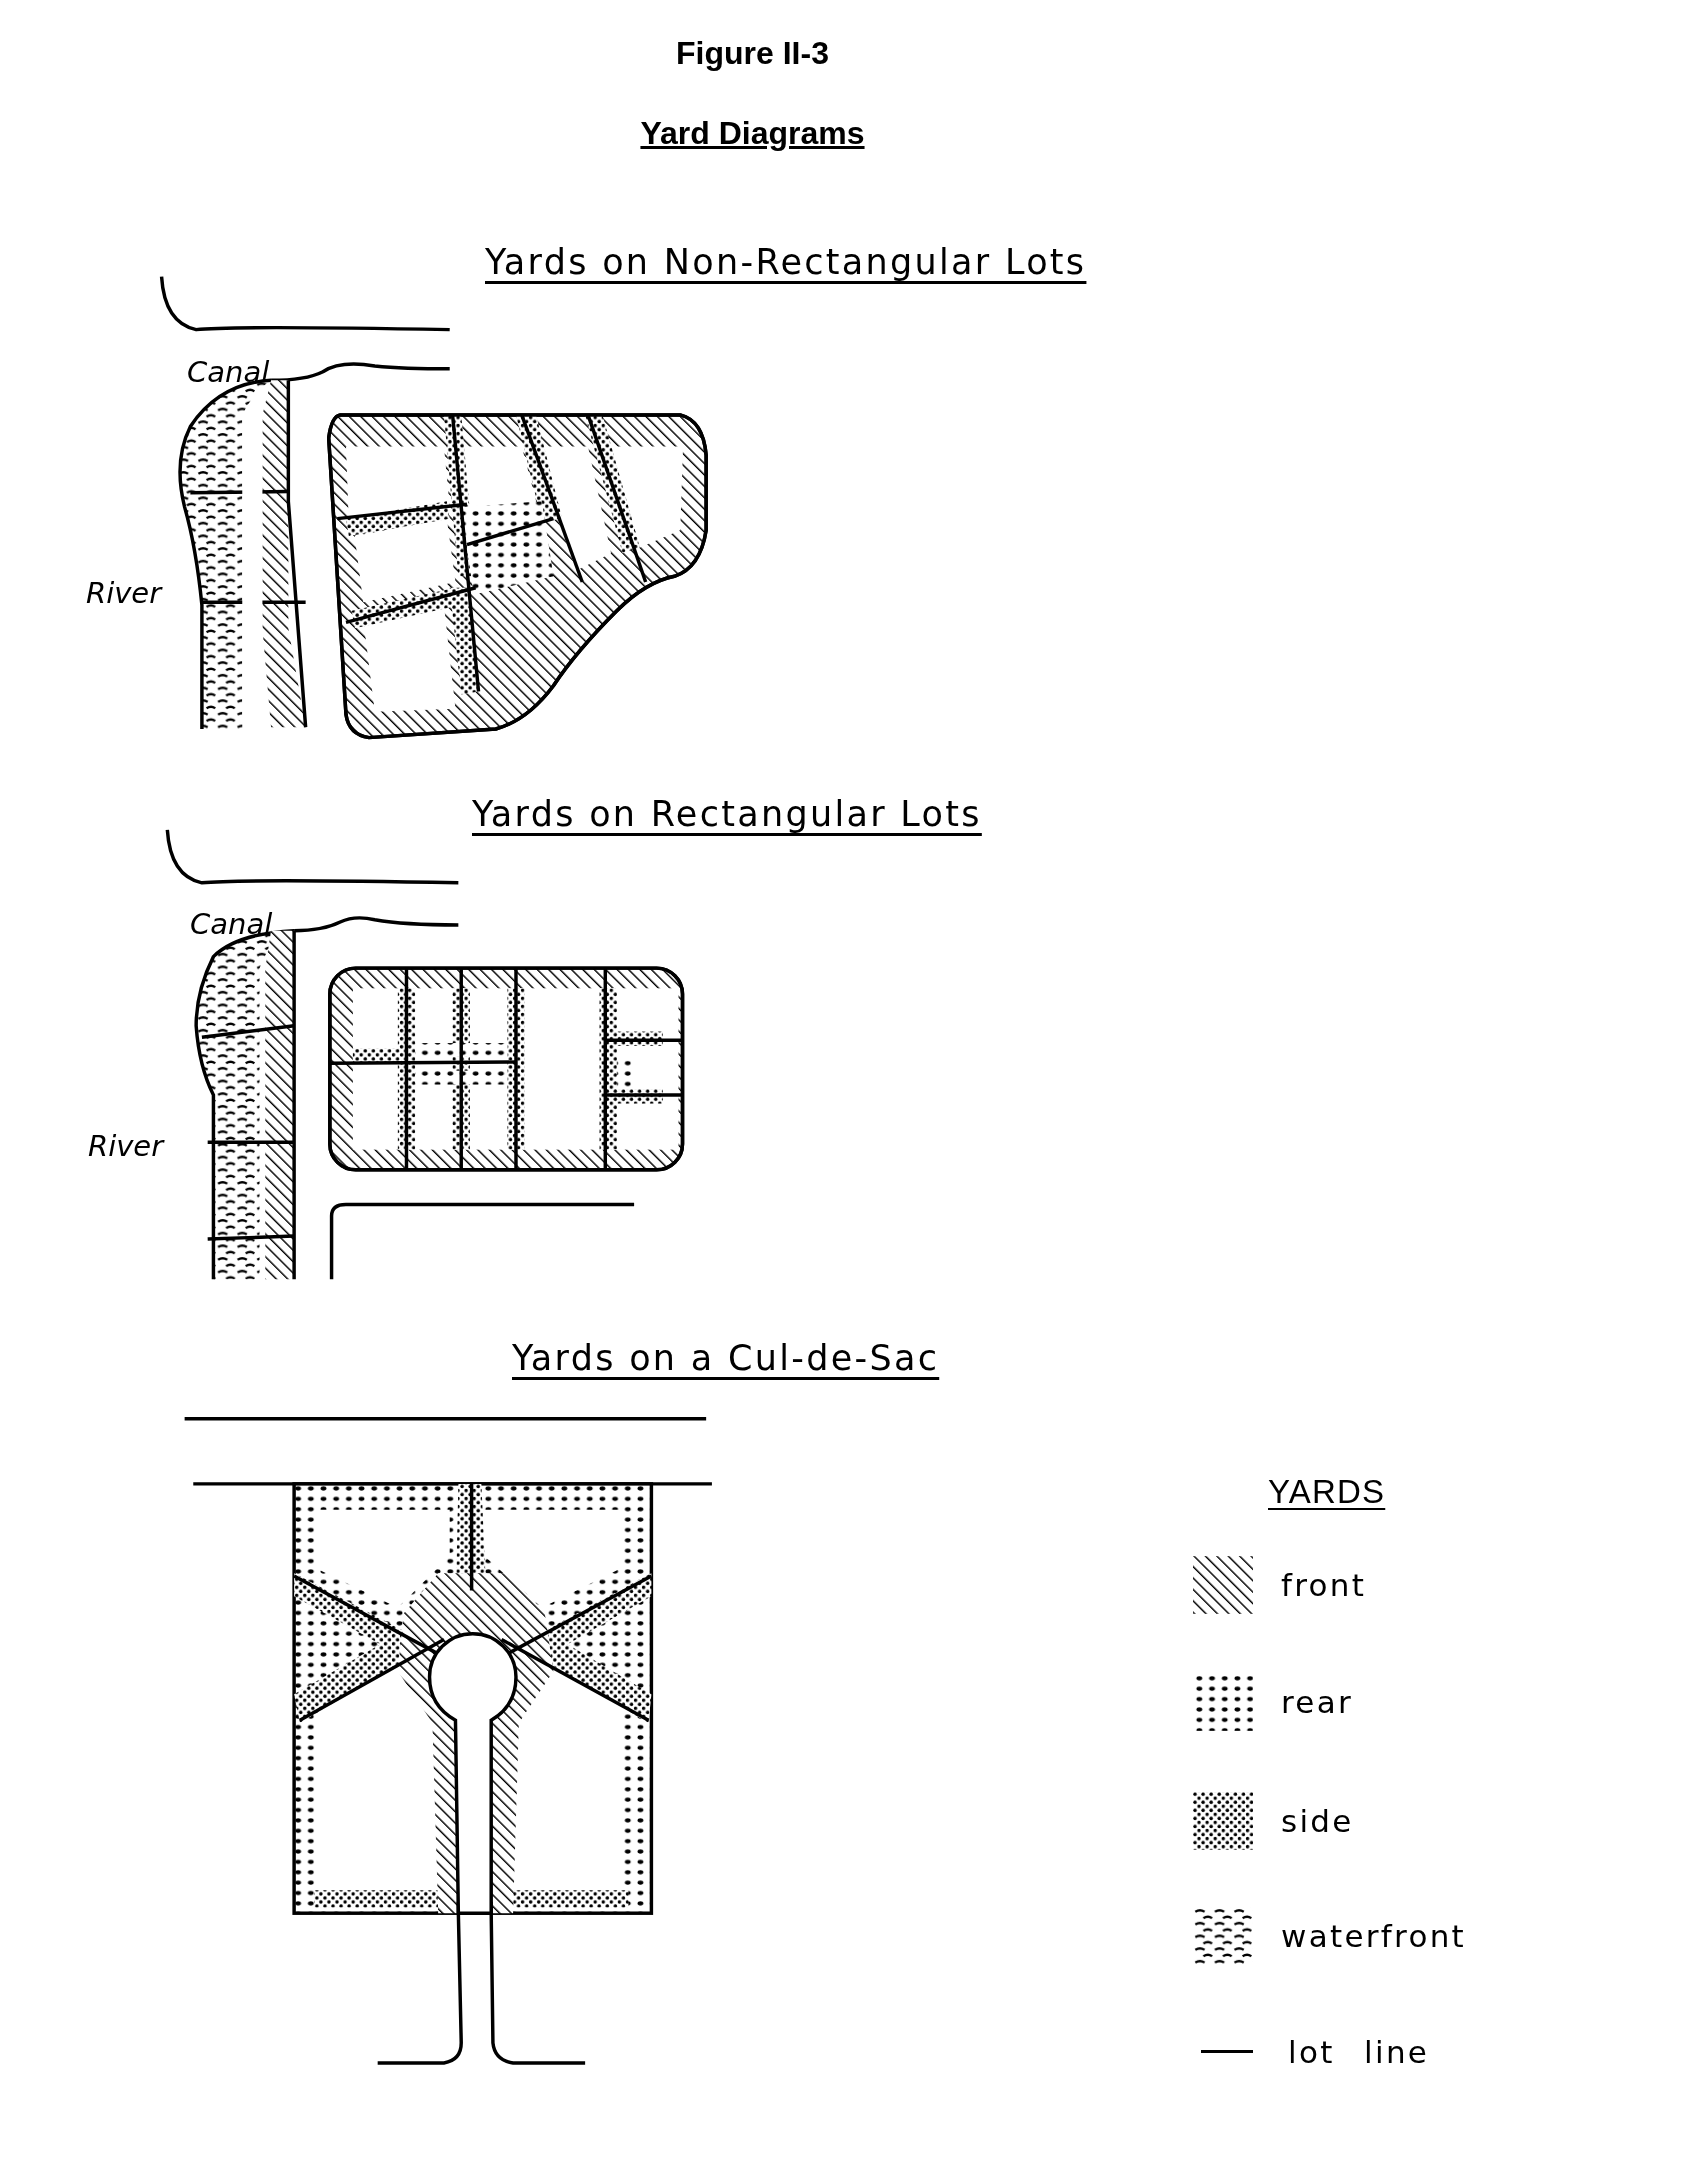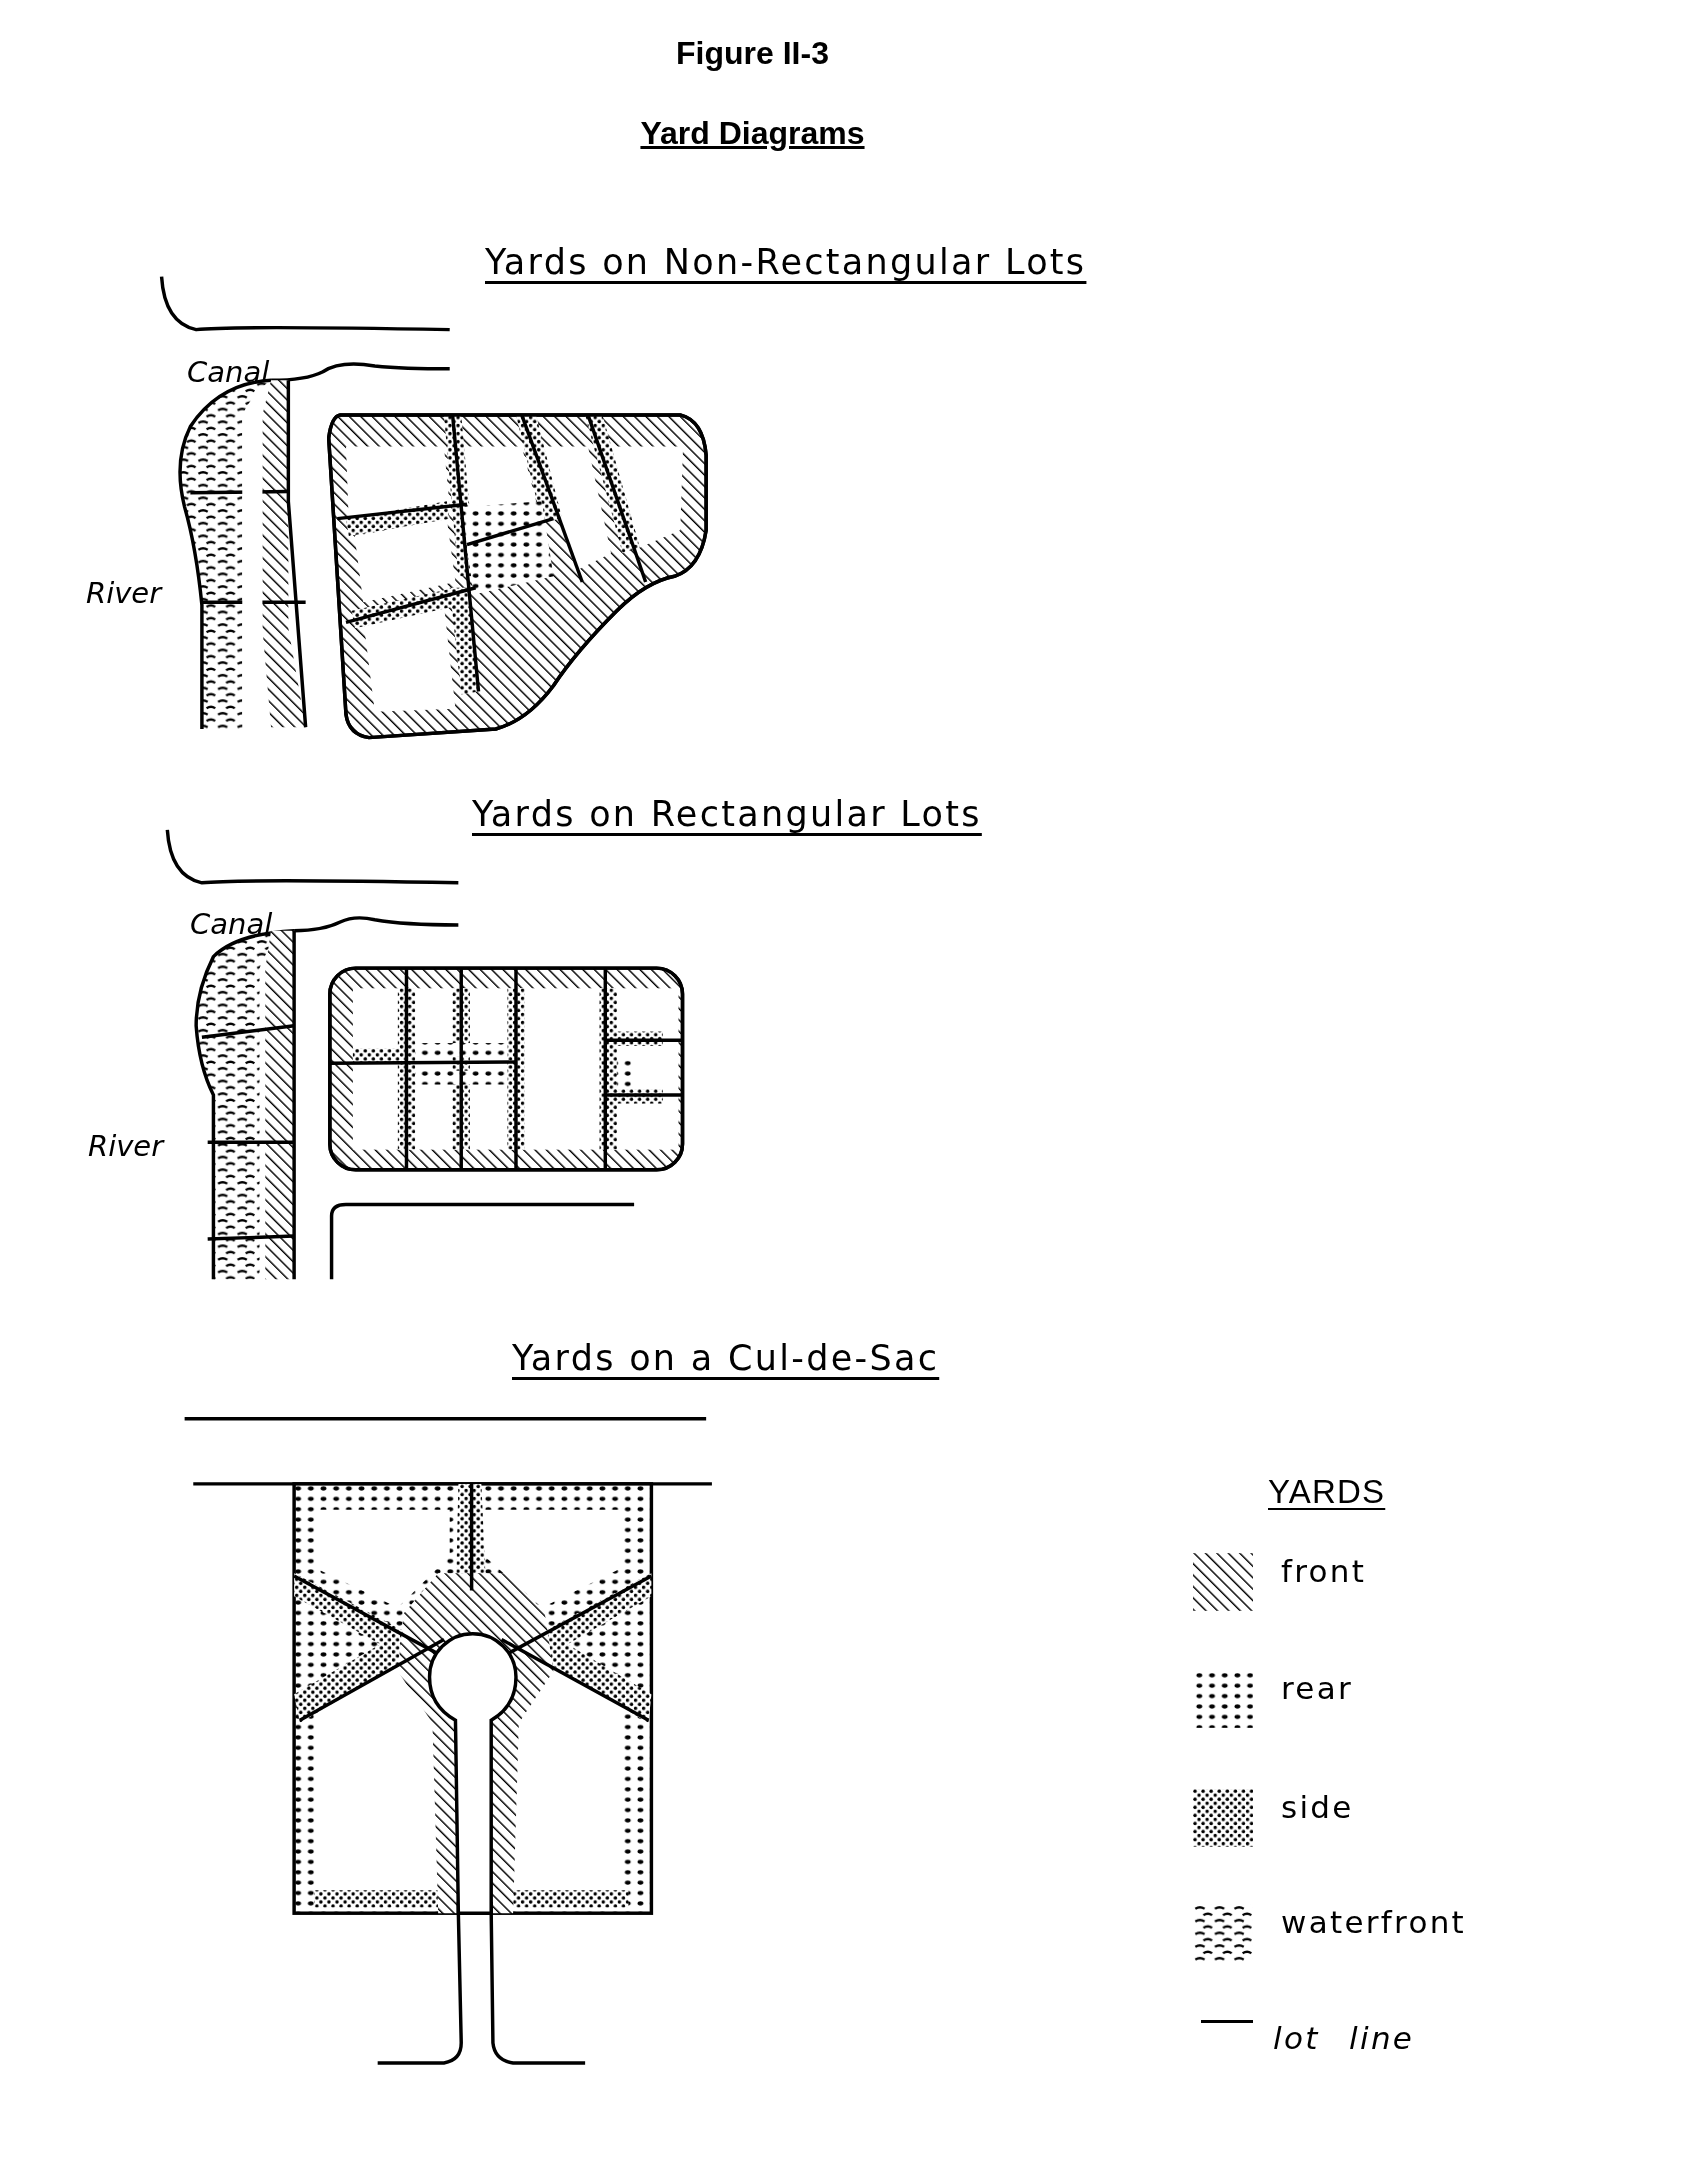--- a/index.html
+++ b/index.html
@@ -4,21 +4,21 @@
 <style>
   html,body{margin:0;padding:0;background:#fff;}
   body{width:1701px;height:2161px;position:relative;overflow:hidden;font-family:"Liberation Sans",sans-serif;color:#000;}
   .title{position:absolute;left:0;width:1505px;text-align:center;font-weight:bold;font-family:"Liberation Sans",sans-serif;}
   #fig-num{top:35px;font-size:32px;}
   #fig-name{top:115px;font-size:32px;text-decoration:underline;}
   .heading{position:absolute;font-family:"DejaVu Sans",sans-serif;font-size:35px;letter-spacing:2.3px;text-decoration:underline;text-decoration-thickness:2.9px;text-underline-offset:7px;white-space:nowrap;font-weight:normal;}
   .lbl{position:absolute;font-family:"DejaVu Sans",sans-serif;font-style:italic;font-size:29px;margin-top:22px;}
   svg#drawing{position:absolute;left:0;top:0;}
   .legend-title{position:absolute;left:1268px;top:1473px;font-family:Liberation Sans, sans-serif;font-size:33px;text-decoration:underline;text-decoration-thickness:2.3px;text-underline-offset:4.6px;letter-spacing:1.2px;}
-  .legend-item{position:absolute;left:1193px;height:63px;display:flex;align-items:flex-start;}
+  .legend-item{position:absolute;left:1193px;height:63px;display:flex;align-items:center;}
   .legend-item .sw{width:60px;height:58px;}
   .legend-item .txt{margin-left:28px;font-family:"DejaVu Sans",sans-serif;font-size:31px;letter-spacing:2.3px;}
   .legend-item .lineswatch{width:52px;height:0;border-top:3.5px solid #000;margin-left:8px;}
 </style>
 </head>
 <body>
 
 <div class="title" id="fig-num">Figure II-3</div>
 <div class="title" id="fig-name">Yard Diagrams</div>
 
@@ -187,15 +187,15 @@
   <span class="txt">side</span>
 </div>
 <div class="legend-item" style="top:1904px;">
   <svg class="sw" viewBox="0 0 104 100">
       <rect width="104" height="100" fill="url(#p-water)"></rect>
     </svg>
   <span class="txt">waterfront</span>
 </div>
 <div class="legend-item" style="top:2020px;">
   <span class="lineswatch"></span>
-  <span class="txt" style="margin-left:20px;word-spacing:17.3px;font-style:italic;">lot line</span>
+  <span class="txt" style="margin-left:35px;word-spacing:17.3px;">lot line</span>
 </div>
 
 
 </body></html>

